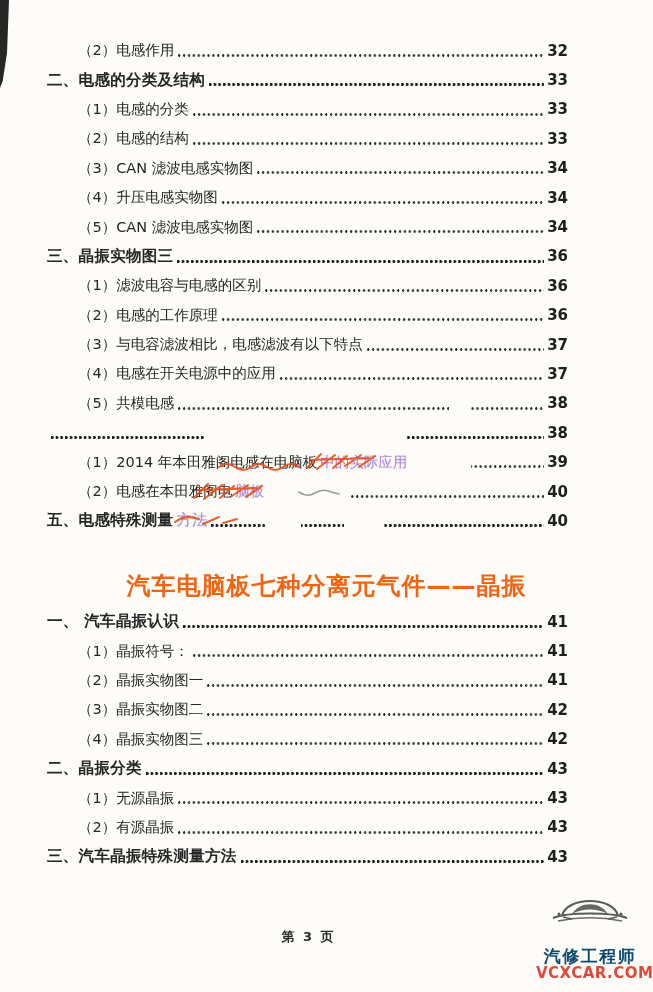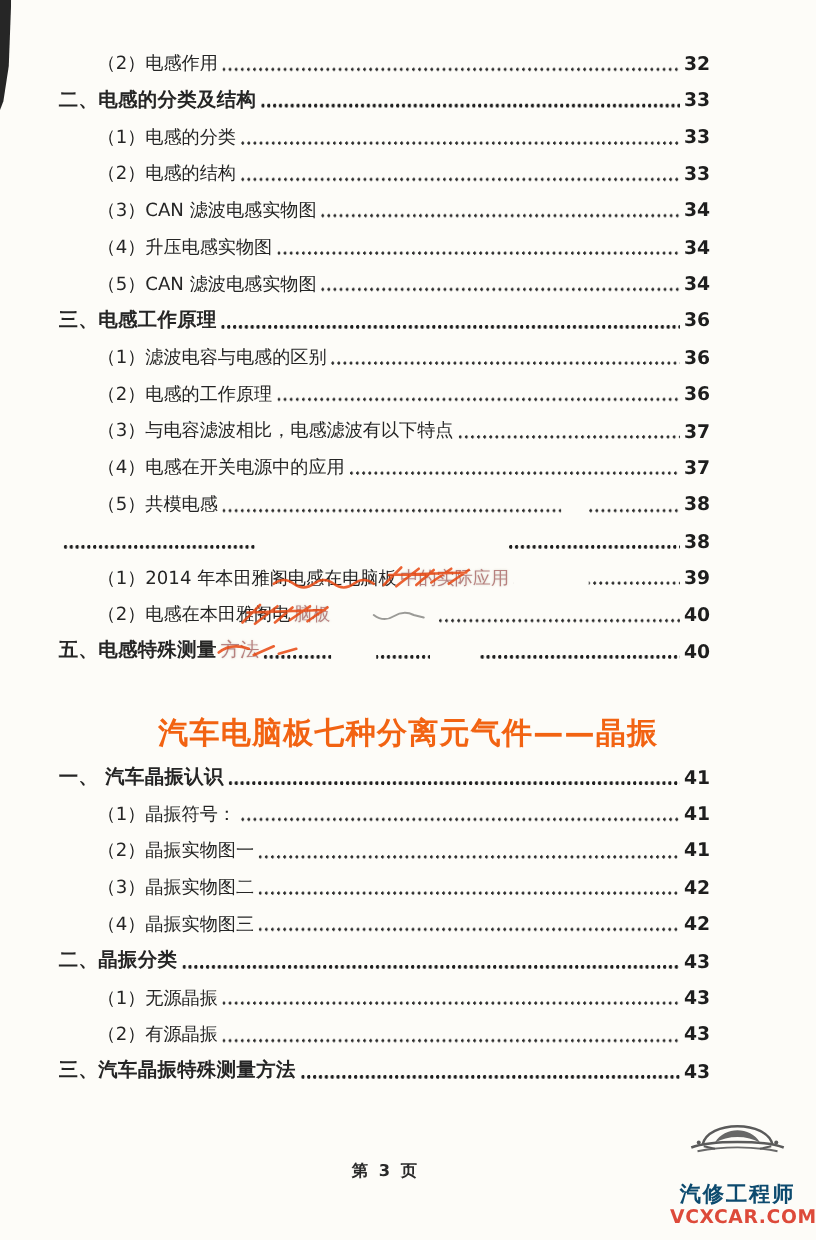--- a/index.html
+++ b/index.html
@@ -28,21 +28,21 @@
     position: relative;
     display: flex; align-items: center;
     height: 29.4px;
     font-size: 14.5px;
     white-space: nowrap;
   }
   .toc-row.lvl1 { font-size: 15.5px; }
   .toc-row.lvl1 .label { font-weight: 700; letter-spacing: .3px; }
   .label { color: #252525; }
   .faded {
-    color: #7f1d1d; opacity: .55; margin-left: 3px;
+    color: #6d28d9; opacity: .55; margin-left: 3px;
     text-shadow: 0 0 2px #b9b2a2;
   }
   .leader { flex: 1; align-self: stretch; position: relative; margin: 0 3px 0 4px; }
   .dots {
     position: absolute; left: 0; right: 0; bottom: 8.5px; height: 3px;
     background-image: radial-gradient(circle at 1.2px 1.5px, #2d2d2d 1.1px, transparent 1.35px);
     background-size: 4.9px 3px;
     background-repeat: repeat-x;
   }
   .lvl1 .dots {
@@ -122,21 +122,21 @@
         <span class="pg">34</span>
       </div>
       <div class="toc-row lvl2" style="padding-left: 31px;">
         <span class="label">（5）CAN 滤波电感实物图</span>
         <span class="leader">
           <span class="dots"></span>
         </span>
         <span class="pg">34</span>
       </div>
       <div class="toc-row lvl1">
-        <span class="label">三、电感工作原理</span>
+        <span class="label">三、晶振实物图三</span>
         <span class="leader">
           <span class="dots"></span>
         </span>
         <span class="pg">36</span>
       </div>
       <div class="toc-row lvl2" style="padding-left: 31px;">
         <span class="label">（1）滤波电容与电感的区别</span>
         <span class="leader">
           <span class="dots"></span>
         </span>

